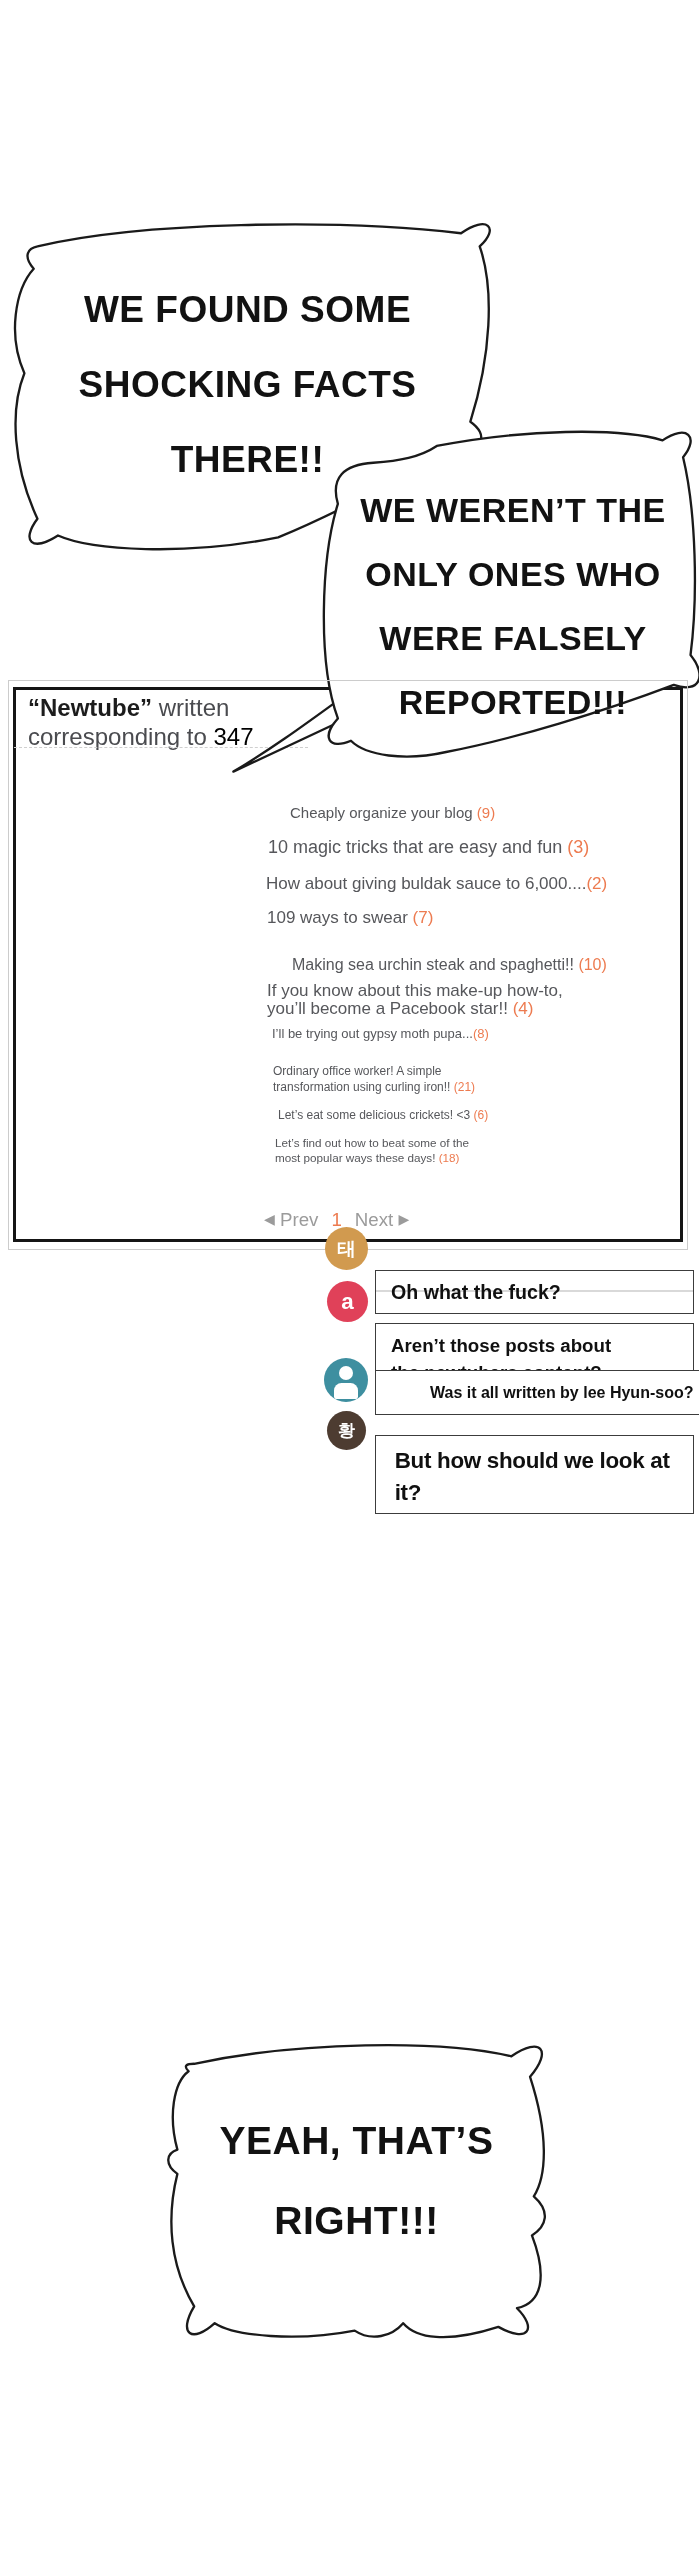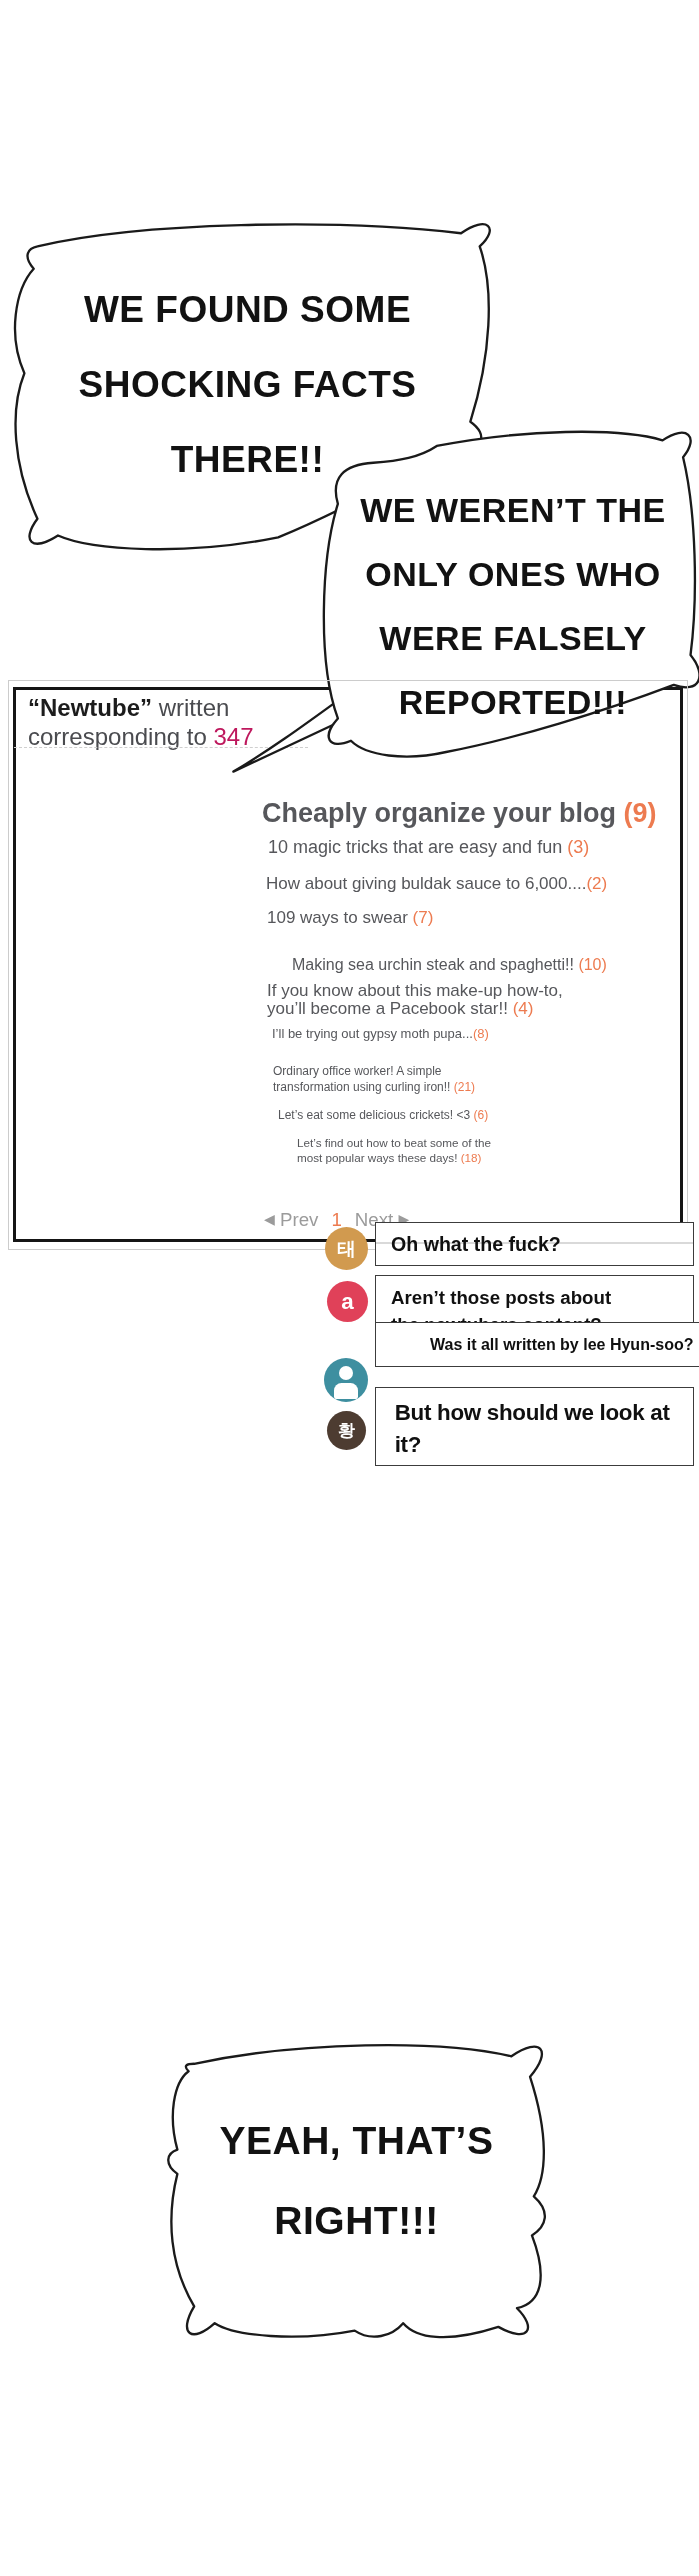--- a/index.html
+++ b/index.html
@@ -7,37 +7,37 @@
         font-family:"Liberation Sans",sans-serif;}
 
   
   #webframe{position:absolute;left:7.5px;top:680px;width:678px;height:568px;
             border:0.9px solid #cccccc;z-index:25;pointer-events:none;}
   #webbox{position:absolute;left:13px;top:687px;width:664px;height:549px;
           border:3.7px solid #151515;z-index:10;background:#fff;}
   #panel-header{position:absolute;left:28px;top:693px;z-index:11;
                 font-size:24px;line-height:29px;color:#4a4b4f;}
   #panel-header .site{font-weight:bold;color:#1c1c1c;}
-  #panel-header .count347{color:#be185d;}
+  #panel-header .count347{color:#000000;}
   #header-dashes{position:absolute;left:14px;top:747px;width:294px;height:0;
                  border-top:1.9px dashed #cfcfcf;z-index:11;}
 
   
   .art{position:absolute;z-index:11;color:#56575B;white-space:nowrap;}
   .art .count{color:#ED7B50;}
-  .art-1{left:262px;top:801px;font-size:27px;line-height:24px;font-weight:bold;}
+  .art-1{left:290px;top:801px;font-size:15px;line-height:24px;}
   .art-2{left:268px;top:836px;font-size:18px;line-height:22.4px;}
   .art-3{left:266px;top:873px;font-size:17px;line-height:21.5px;}
   .art-4{left:267px;top:908px;font-size:17px;line-height:20.5px;}
   .art-5{left:292px;top:955px;font-size:16px;line-height:19.6px;}
   .art-6{left:267px;top:982px;font-size:17px;line-height:18px;}
   .art-7{left:272px;top:1025px;font-size:13px;line-height:18.7px;}
   .art-8{left:273px;top:1063px;font-size:12px;line-height:16.3px;}
   .art-9{left:278px;top:1107px;font-size:12px;line-height:17px;}
-  .art-10{left:297px;top:1135px;font-size:11.7px;line-height:15.4px;}
+  .art-10{left:275px;top:1135px;font-size:11.7px;line-height:15.4px;}
 
   
   #pagination{position:absolute;left:264px;top:1209px;z-index:11;font-size:18.7px;
               color:#9b9b9b;white-space:nowrap;}
   #pagination .arrow{font-size:14px;position:relative;top:-1.9px;}
   #pagination .page-num{color:#ED7B50;margin:0 13px 0 13px;}
   #pagination .nav{color:#9b9b9b;}
 
   
   #bubbles{position:absolute;left:0;top:0;z-index:20;}
@@ -49,21 +49,21 @@
 
   
   .avatar{position:absolute;z-index:41;border-radius:50%;display:flex;
           align-items:center;justify-content:center;color:#fff;font-weight:bold;
           overflow:hidden;}
   #av1{left:325px;top:1227px;width:43px;height:43px;font-size:18.7px;}
   #av2{left:327px;top:1281px;width:41px;height:41px;font-size:22.4px;}
   #av3{left:324px;top:1358px;width:44px;height:44px;}
   #av4{left:327px;top:1411px;width:39px;height:39px;font-size:17px;}
   .chat-box{position:absolute;left:375px;width:317px;z-index:40;background:#fff;
-            border:1.9px solid #3c3c3c;color:#101010;font-weight:bold;}
+            border:1.9px solid #3c3c3c;color:#101010;font-weight:bold;margin-top:48px;}
   #box1{top:1222px;height:42px;}
   #box1 .chat-line{position:relative;z-index:1;display:block;padding-left:15px;
                    line-height:42px;font-size:19.6px;}
   #box1-grayline{position:absolute;left:0;right:0;top:18.7px;height:1.9px;
                  background:#d9d9d9;z-index:0;}
   #box2{top:1275px;height:71px;}
   #box2 .chat-line{display:block;padding-left:15px;font-size:18.7px;line-height:27px;}
   #box2 .pad-top{padding-top:8.4px;}
   #box3{top:1322px;height:43px;padding-left:39px;}
   #box3 .chat-line{display:block;padding-left:15px;font-size:16px;line-height:43px;}

